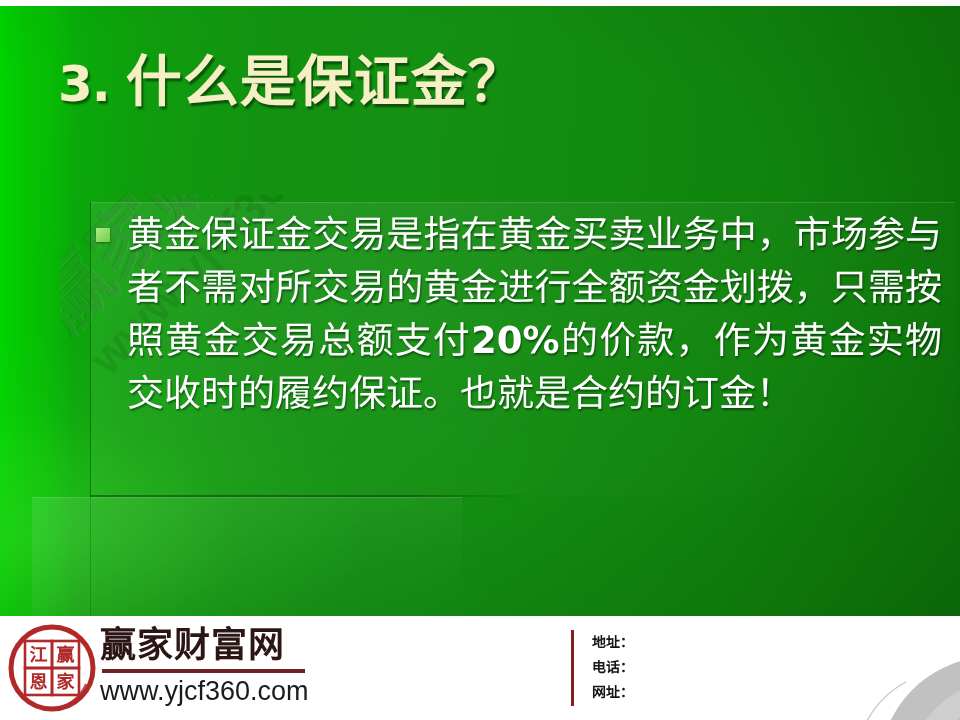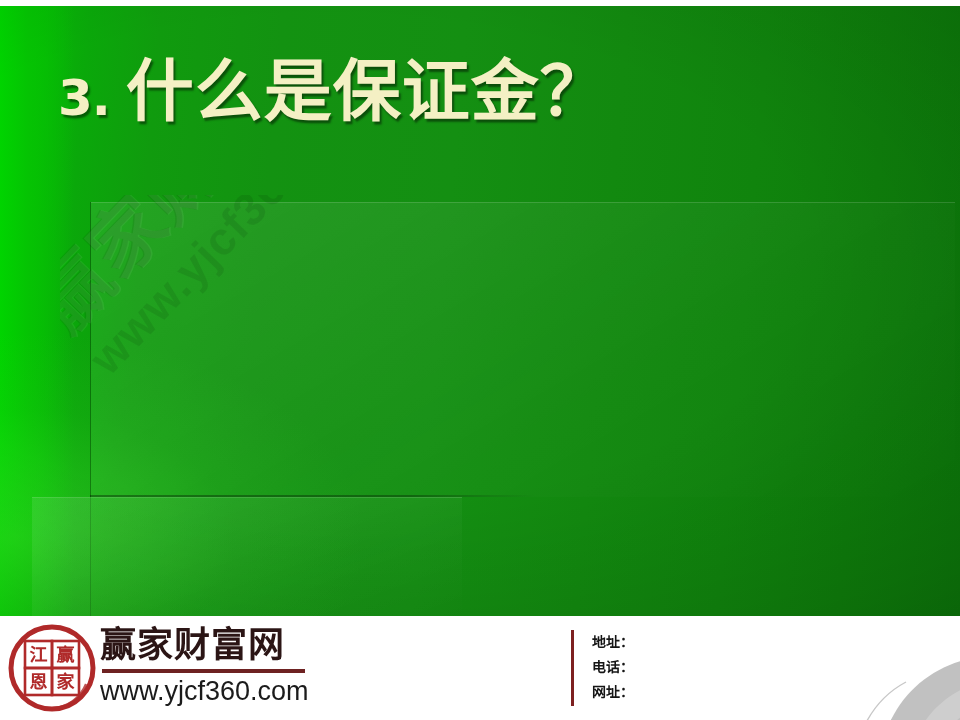--- a/index.html
+++ b/index.html
@@ -105,21 +105,21 @@
     z-index:20;white-space:nowrap;
     color:#f4f0c4;
     text-shadow:2px 3px 2px rgba(0,0,0,.45);
   }
   .title-num{
     font-family:"DejaVu Sans","Liberation Sans",sans-serif;
     font-size:50px;font-weight:bold;letter-spacing:-1px;
   }
   .title-text{
     font-family:"DejaVu Serif","Liberation Serif",serif;
-    font-size:68px;font-weight:bold;letter-spacing:1px;margin-left:16px;
+    font-size:56px;font-weight:bold;letter-spacing:1px;margin-left:16px;
   }
 
   
   .body-block{
     position:absolute;left:96px;top:208px;width:846px;
     z-index:20;display:flex;align-items:flex-start;
   }
   .bullet-square{
     flex:0 0 auto;width:14px;height:14px;margin-top:20px;margin-right:17px;
     background:linear-gradient(135deg,#a9ee85,#76cc4f);
@@ -215,20 +215,24 @@
 
     <div class="bg-vignette"></div>
   </div>
 
   <div class="top-strip"></div>
 
   <div class="title">
     <span class="title-num">3.</span><span class="title-text">什么是保证金？</span>
   </div>
 
+  <div class="body-block">
+    <span class="bullet-square"></span>
+    <div class="body-text">黄金保证金交易是指在黄金买卖业务中，市场参与者不需对所交易的黄金进行全额资金划拨，只需按照黄金交易总额支付<span class="pct">20%</span>的价款，作为黄金实物交收时的履约保证。也就是合约的订金！</div>
+  </div>
 
   <div class="footer">
 
     <svg class="globe-art" viewBox="0 0 200 150">
       <g fill="none" stroke="#9a9a9a" stroke-width="1.4">
         <path d="M60,150 C58,110 78,72 112,54"></path>
         <path d="M82,150 C82,116 96,84 124,64"></path>
         <path d="M104,150 C106,122 118,96 140,78"></path>
       </g>
       <path d="M196,28 C150,30 108,58 92,104 C86,122 86,138 88,150 L200,150 L200,28 Z" fill="#8f8f8f"></path>

